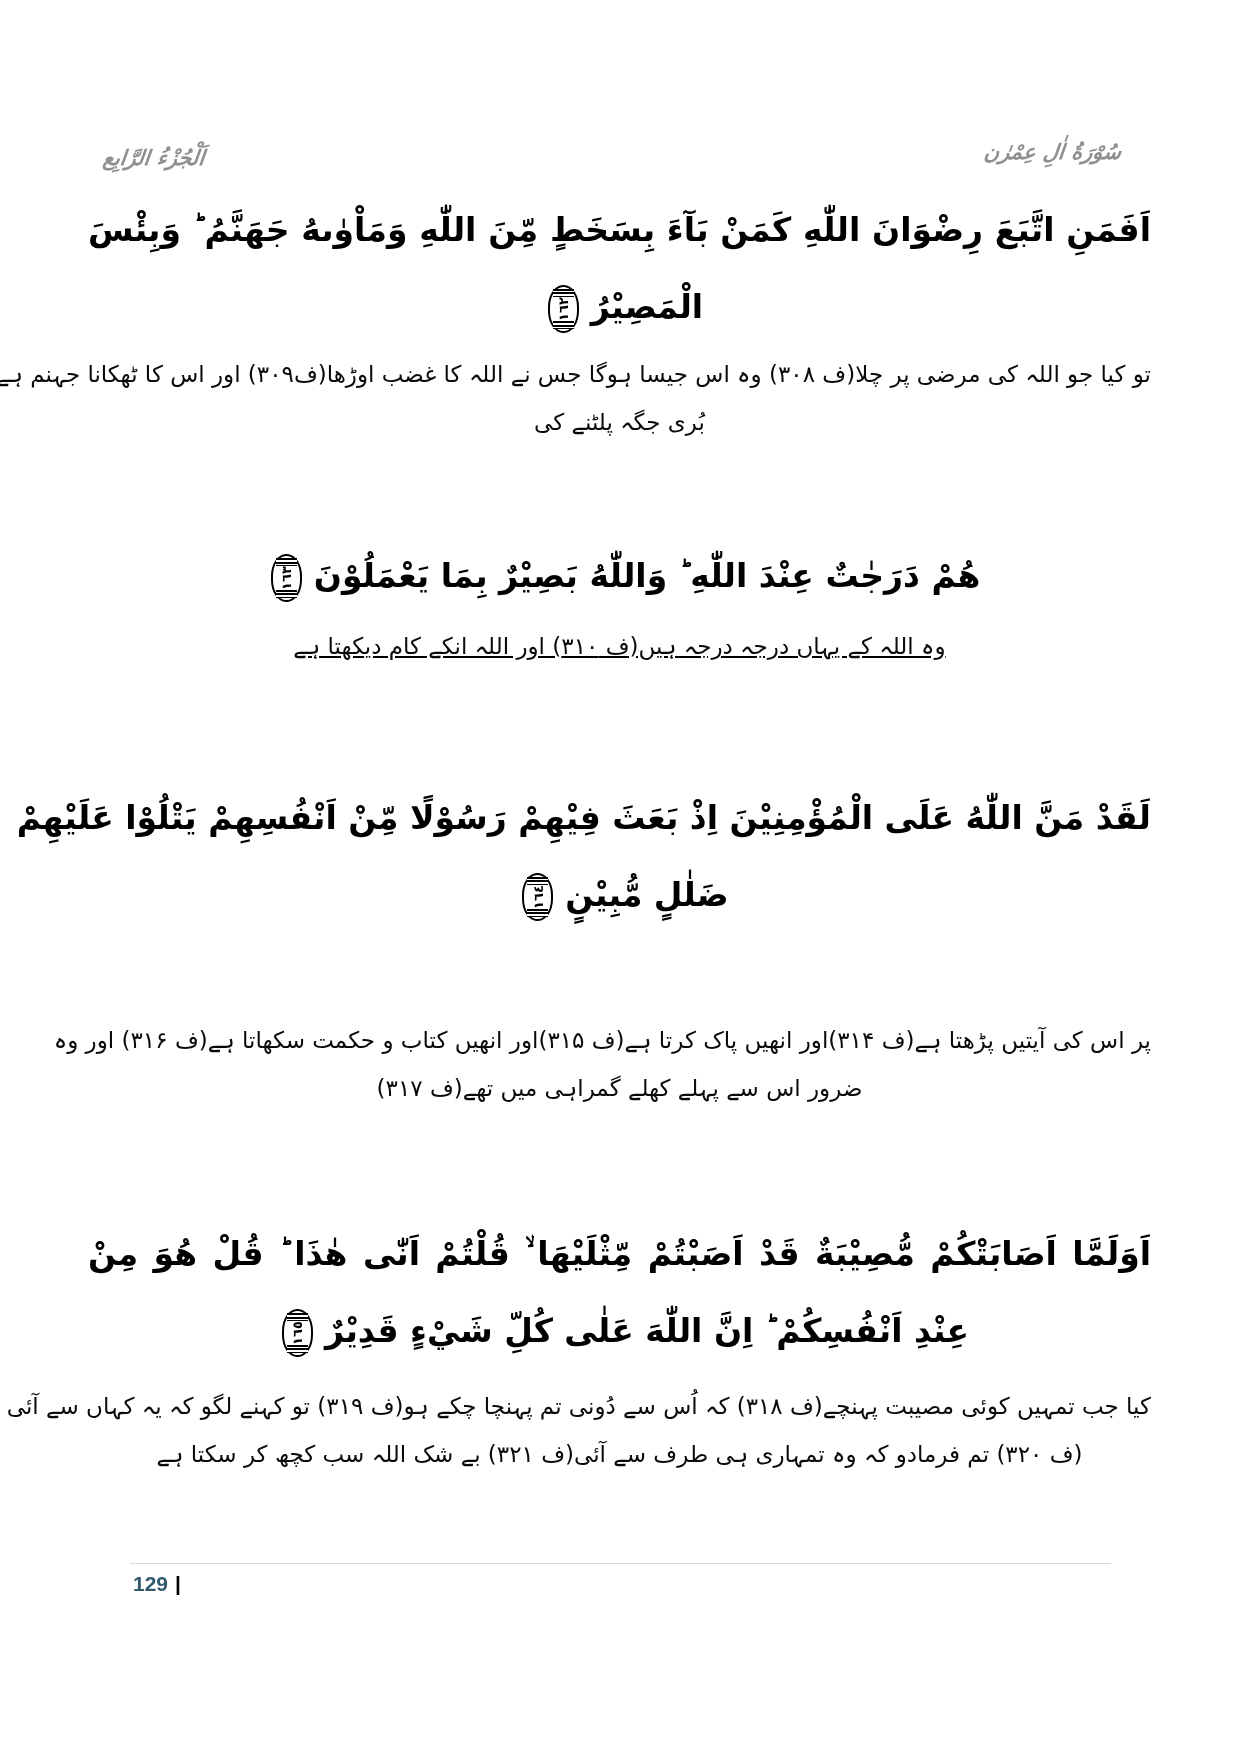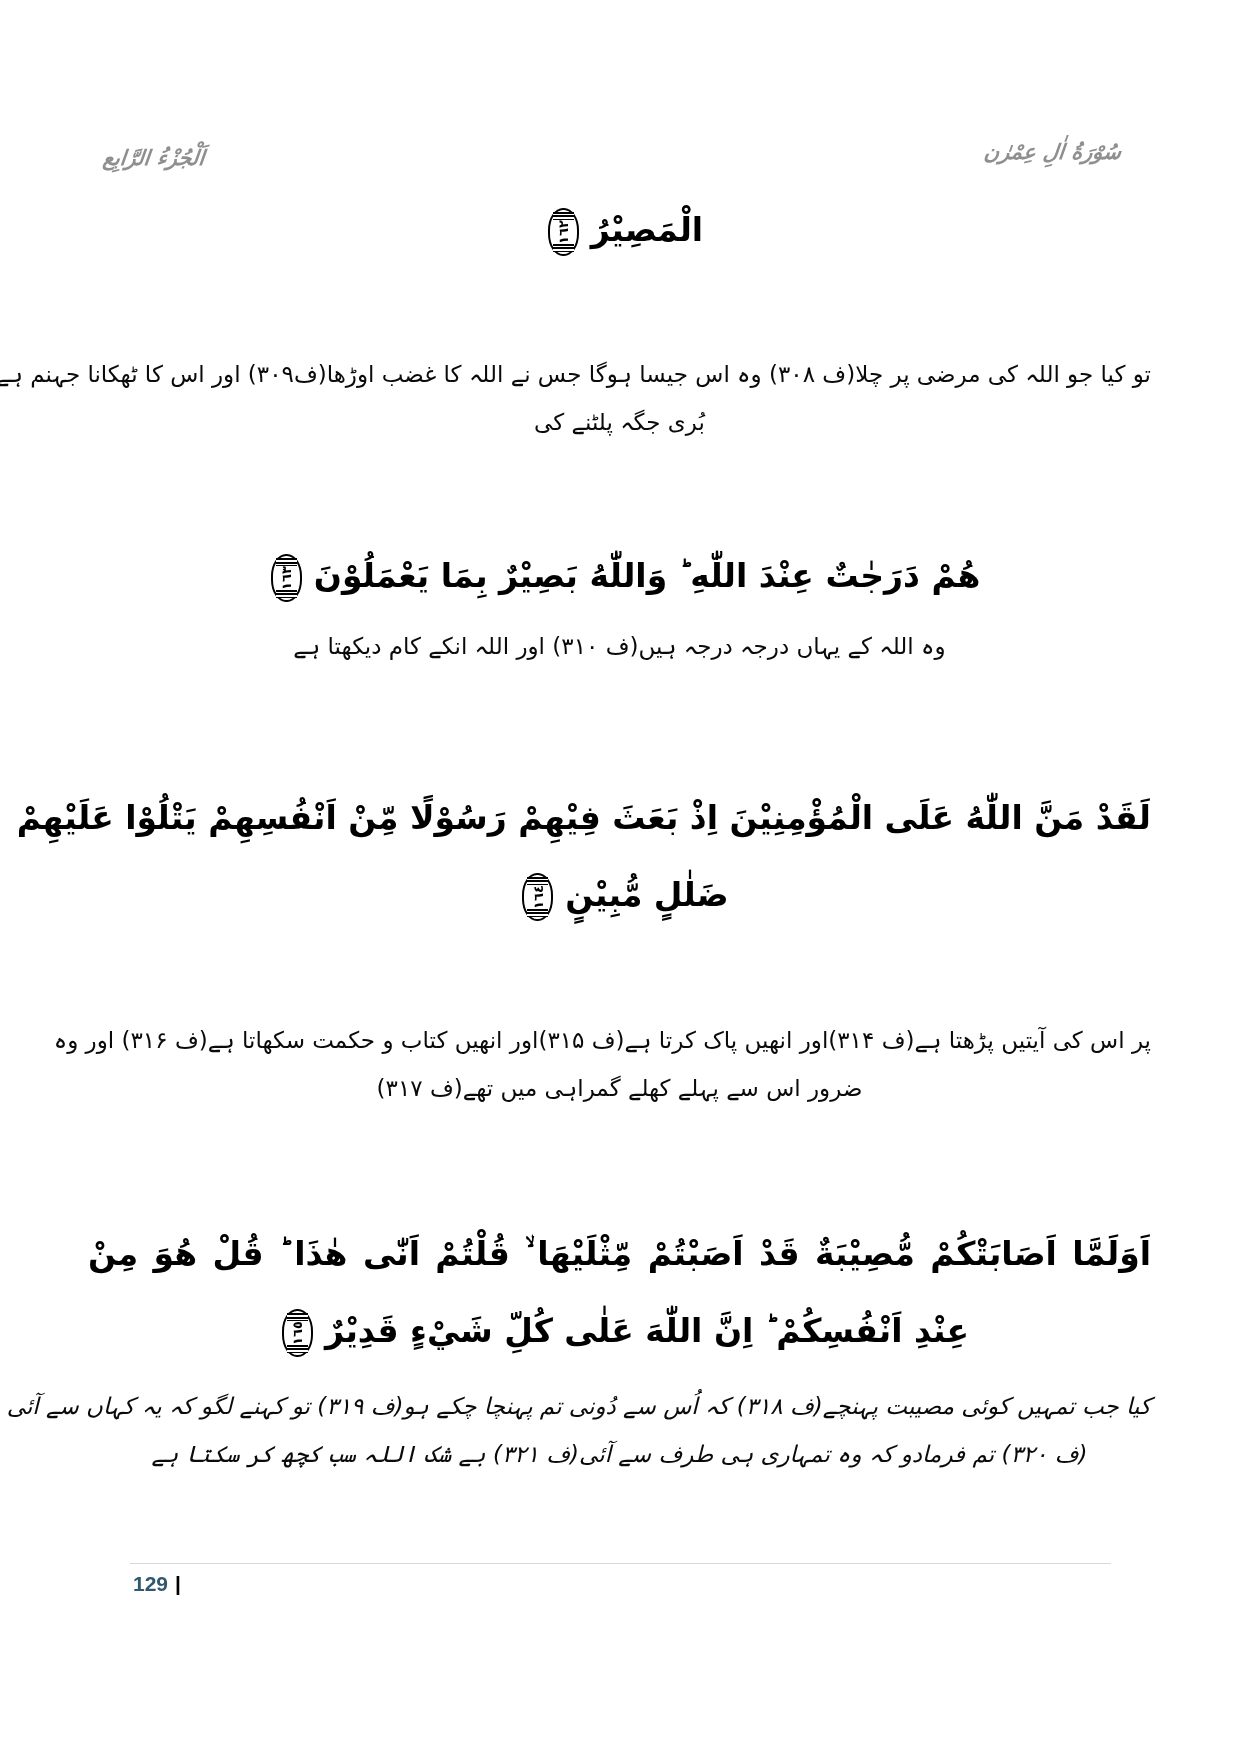--- a/index.html
+++ b/index.html
@@ -81,25 +81,25 @@
     text-align:justify;
     text-align-last:justify;
     white-space:nowrap;
   }
   .u-line.last { text-align:center; text-align-last:center; }
 
   
   #sec-ar-162 { top:194px; }
   #sec-ur-162 { top:352px; }
   #sec-ar-163 { top:540px; }
-  #sec-ur-163 { top:624px; }
+  #sec-ur-163 { top:624px;text-decoration:underline; }
   #sec-ar-164 { top:782px; }
   #sec-ur-164 { top:1018px; }
   #sec-ar-165 { top:1218px; }
-  #sec-ur-165 { top:1384px;font-style:italic; }
+  #sec-ur-165 { top:1384px; }
 
   
   .footer-rule {
     position:absolute; left:130px; right:128px; top:1563px;
     border-top:1.5px solid #d8d8d8;
   }
   .footer {
     position:absolute; left:133px; top:1572px;
     font-family:"Liberation Sans", sans-serif;
     font-size:21px; font-weight:700;
@@ -109,20 +109,21 @@
 </style>
 </head>
 <body>
 
 <div class="page">
 
   <div class="hdr hdr-left">اَلْجُزْءُ الرَّابِع</div>
   <div class="hdr hdr-right">سُوْرَةُ اٰلِ عِمْرٰن</div>
 
   <div class="sec" id="sec-ar-162">
+    <div class="a-line">اَفَمَنِ اتَّبَعَ رِضْوَانَ اللّٰهِ كَمَنْ بَآءَ بِسَخَطٍ مِّنَ اللّٰهِ وَمَاْوٰىهُ جَهَنَّمُ ؕ وَبِئْسَ</div>
     <div class="a-line last">
       <span>الْمَصِيْرُ</span><span class="marker"><span class="mnum">١٦٢</span></span>
     </div>
   </div>
 
   <div class="sec" id="sec-ur-162">
     <div class="u-line">تو کیا جو اللہ کی مرضی پر چلا(ف ۳۰۸) وہ اس جیسا ہوگا جس نے اللہ کا غضب اوڑھا(ف۳۰۹) اور اس کا ٹھکانا جہنم ہے اور کیا</div>
     <div class="u-line last">بُری جگہ پلٹنے کی</div>
   </div>
 

